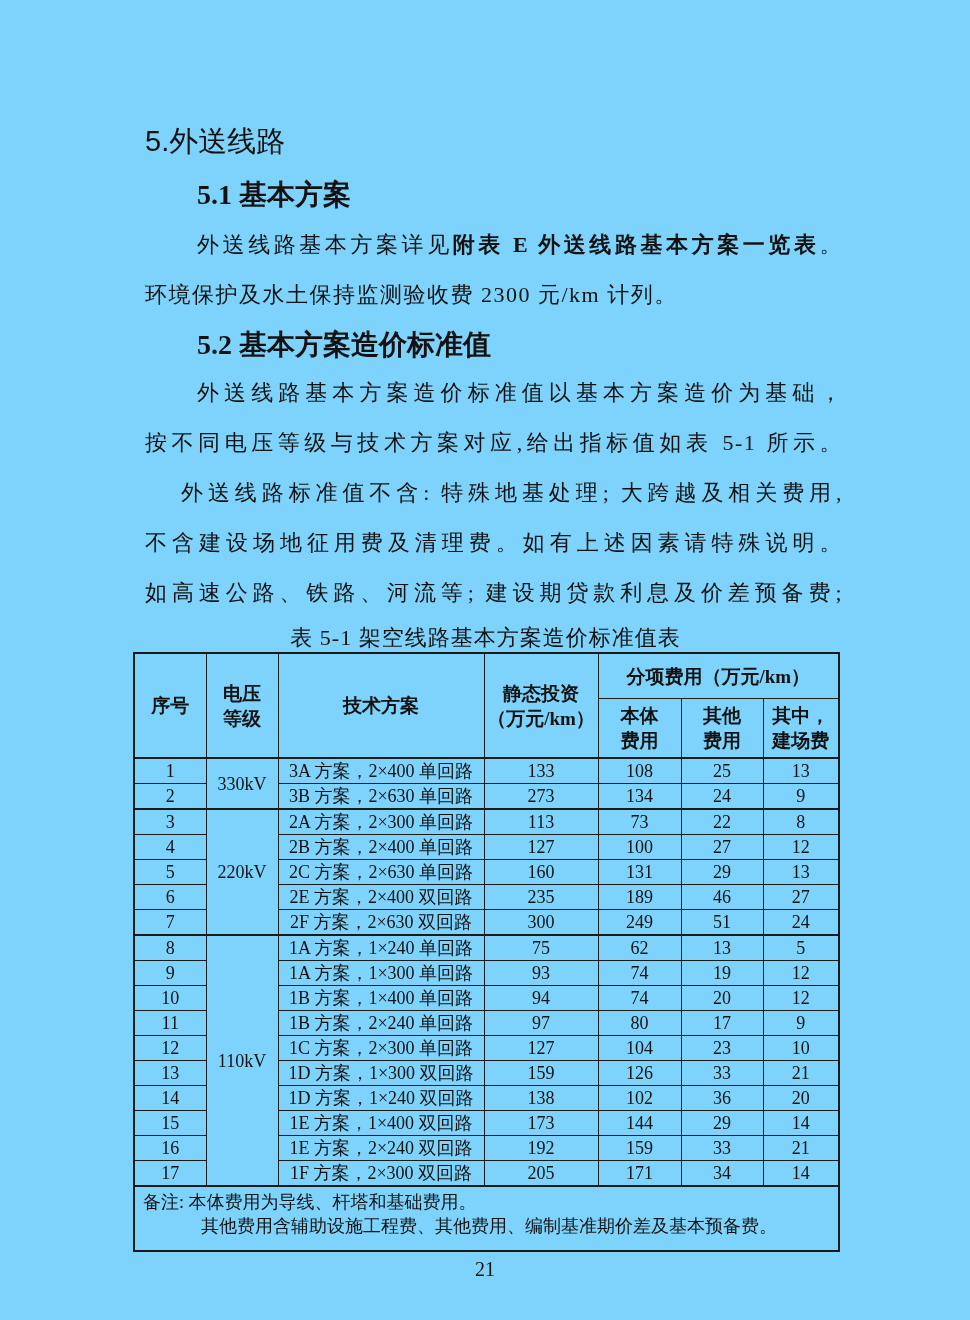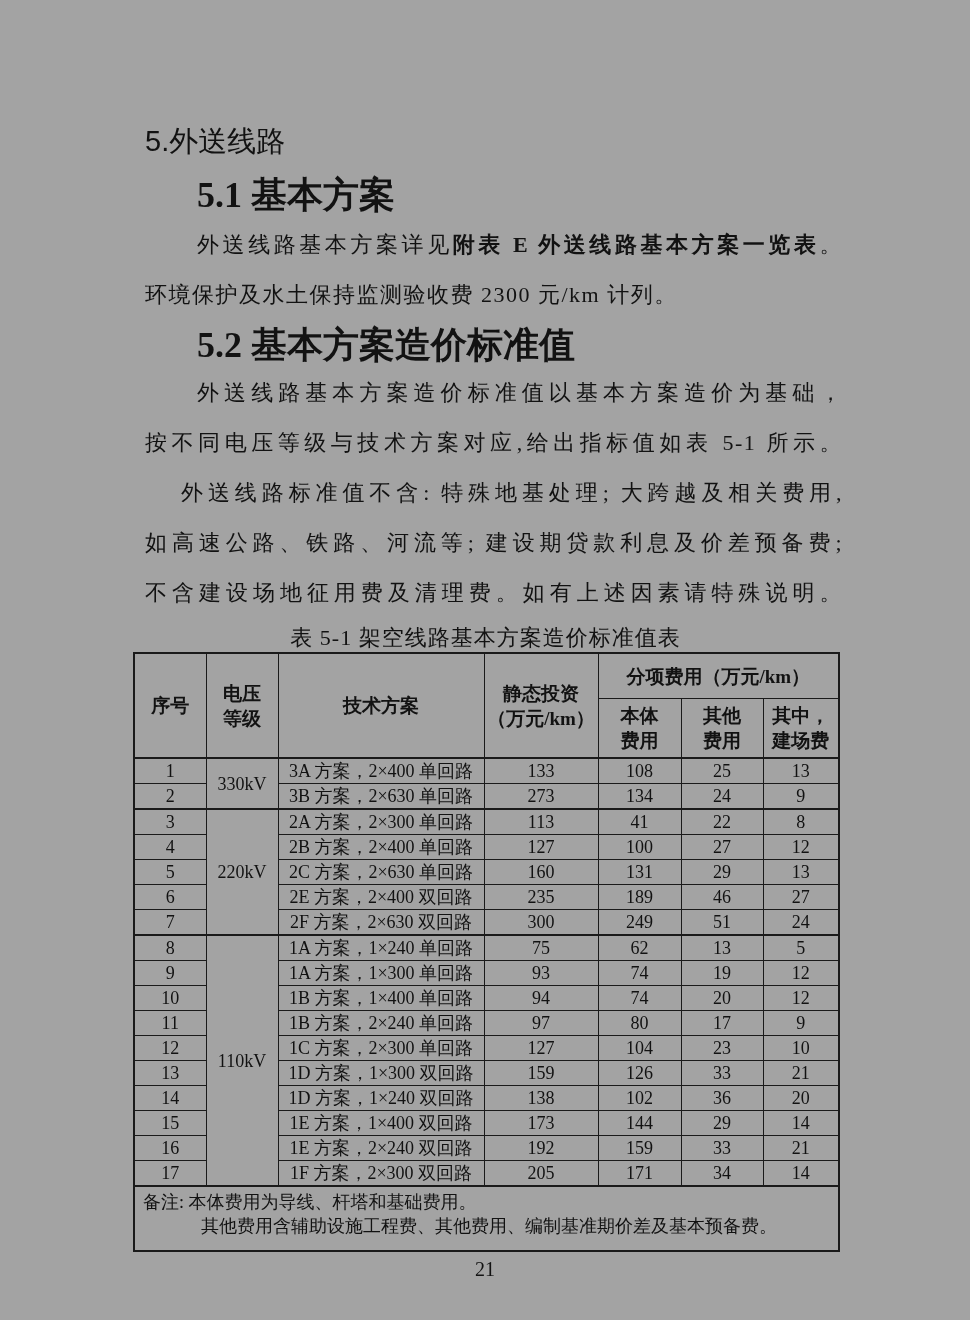--- a/index.html
+++ b/index.html
@@ -1,31 +1,31 @@
 <!DOCTYPE html>
 <html><head>
 <meta charset="utf-8">
 <style>
   html,body { margin:0; padding:0; background:#e8e8e8; }
   .page {
     position:relative;
     width:970px; height:1320px;
     margin:0 auto;
-    background:#a3a3a3;
+    background:#7dd3fc;
     color:#121212;
     font-family:"Liberation Serif","DejaVu Serif",serif;
     overflow:hidden;
   }
   .textcol { position:absolute; left:145px; top:120px; width:698px; }
   .chapter-h {
     font-family:"Liberation Sans","DejaVu Sans",sans-serif;
     font-size:29px; line-height:42px; font-weight:normal; margin:0;
   }
   .sec-h {
-    font-size:36px; line-height:42px; font-weight:bold;
+    font-size:28px; line-height:42px; font-weight:bold;
     margin:12px 0 4px 52px;
   }
   .sec-h.second { margin-top:4px; margin-bottom:2px; }
   .bl { font-size:22px; line-height:50px; letter-spacing:1.5px; margin:0; }
   .bl.fill { text-align:justify; text-align-last:justify; }
   .indent2 { text-indent:52px; }
   .indent1 { text-indent:36px; }
   .bold { font-weight:bold; }
   .tbl-caption {
     font-size:22px; line-height:32px; letter-spacing:1px;
@@ -73,22 +73,22 @@
 
     <p class="bl fill indent2"><span>外送线路基本方案详见</span><span class="bold">附表 E 外送线路基本方案一览表</span><span>。</span></p>
     <p class="bl">环境保护及水土保持监测验收费 2300 元/km 计列。</p>
 
     <h2 class="sec-h second">5.2 基本方案造价标准值</h2>
 
     <p class="bl fill indent2">外送线路基本方案造价标准值以基本方案造价为基础，</p>
     <p class="bl fill">按不同电压等级与技术方案对应,给出指标值如表 5-1 所示。</p>
 
     <p class="bl fill indent1">外送线路标准值不含: 特殊地基处理; 大跨越及相关费用,</p>
+    <p class="bl fill">不含建设场地征用费及清理费。如有上述因素请特殊说明。</p>
     <p class="bl fill">如高速公路、铁路、河流等; 建设期贷款利息及价差预备费;</p>
-    <p class="bl fill">不含建设场地征用费及清理费。如有上述因素请特殊说明。</p>
 
     <div class="tbl-caption">表 5-1 架空线路基本方案造价标准值表</div>
   </div>
 
   <table class="t">
     <colgroup>
       <col style="width:72px">
         <col style="width:72px">
         <col style="width:206px">
       <col style="width:114px">
@@ -131,21 +131,21 @@
           <td>273</td>
           <td>134</td>
           <td>24</td>
           <td>9</td>
         </tr>
         <tr class="group-start">
           <td>3</td>
           <td rowspan="5">220kV</td>
           <td>2A 方案，2×300 单回路</td>
           <td>113</td>
-          <td>41</td>
+          <td>73</td>
           <td>22</td>
           <td>8</td>
         </tr>
         <tr>
           <td>4</td>
           <td>2B 方案，2×400 单回路</td>
           <td>127</td>
           <td>100</td>
           <td>27</td>
           <td>12</td>

